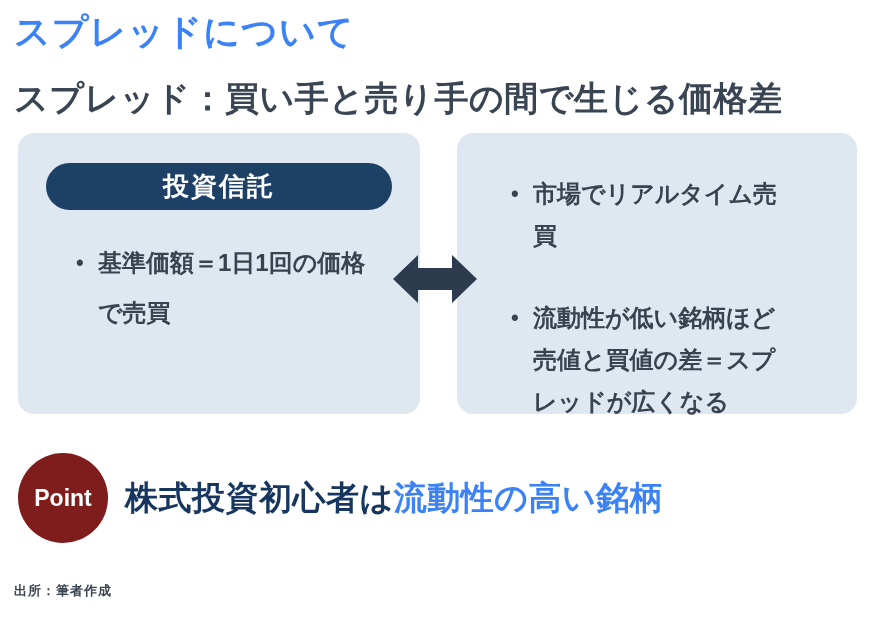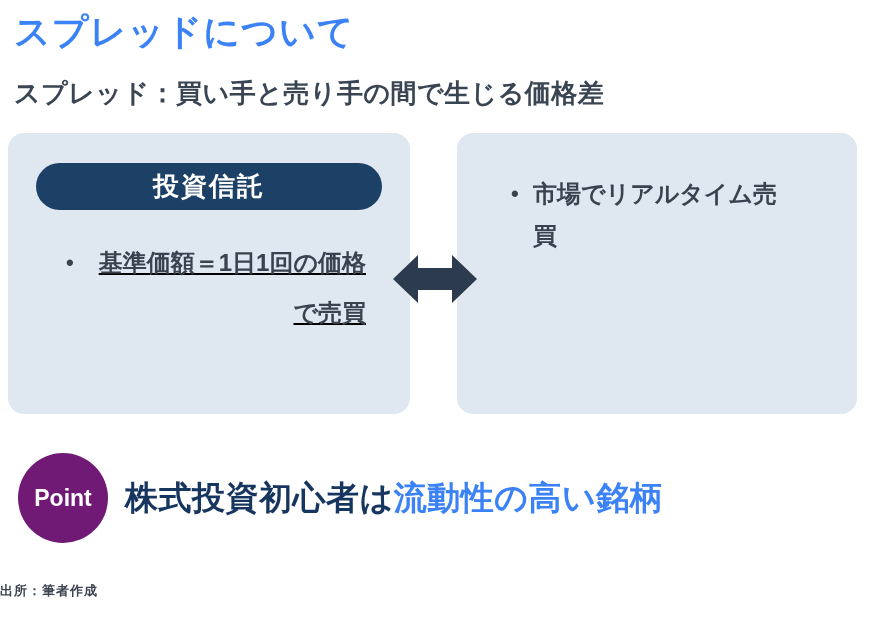--- a/index.html
+++ b/index.html
@@ -11,41 +11,41 @@
   }
   .stage { position: relative; width: 870px; height: 618px; background: #ffffff; }
 
   .title {
     position: absolute; left: 14px; top: 8px;
     font-size: 36px; font-weight: bold; color: #3b82f6;
     letter-spacing: 1px;
   }
   .subtitle {
     position: absolute; left: 14px; top: 76px;
-    font-size: 26px; font-weight: bold; color: #3a4554;
+    font-size: 34px; font-weight: bold; color: #3a4554;
     letter-spacing: 0.5px;
   }
 
   .card {
     position: absolute; top: 133px; height: 281px;
     background: #dfe7f0; border-radius: 16px;
   }
-  .card-left  { left: 8px;  width: 402px; text-align: right; }
+  .card-left  { left: 18px;  width: 402px; }
   .card-right { left: 457px; width: 400px; }
 
   .pill {
     margin: 30px 28px 0 28px; height: 47px;
     background: #1d4166; border-radius: 24px;
     display: flex; align-items: center; justify-content: center;
     color: #ffffff; font-size: 26px; font-weight: bold;
     letter-spacing: 2px;
   }
 
   .bullets { list-style: none; }
-  .card-left  .bullets { margin: 28px 0 0 58px; text-decoration: underline; }
+  .card-left  .bullets { margin: 28px 0 0 58px; }
   .card-right .bullets { margin: 34px 0 0 54px; }
   .bullets li {
     position: relative;
     font-weight: bold; color: #39424f; font-size: 24px;
   }
   .card-left  .bullets li { line-height: 50px; width: 300px; padding-left: 22px; }
   .card-right .bullets li { line-height: 42px; width: 282px; padding-left: 22px; margin-bottom: 3px; margin-top: 40px; }
   .bullets li::before {
     content: "•";
     position: absolute; left: 0; top: 0;
@@ -53,34 +53,34 @@
   }
 
   .arrow-wrap {
     position: absolute; left: 393px; top: 253px;
     width: 84px; height: 52px;
   }
 
   .point-badge {
     position: absolute; left: 18px; top: 453px;
     width: 90px; height: 90px; border-radius: 50%;
-    background: #701a75;
+    background: #7f1d1d;
     display: flex; align-items: center; justify-content: center;
     color: #ffffff; font-size: 23px; font-weight: bold; text-align: right;
   }
   .point-text {
     position: absolute; left: 125px; top: 453px; height: 90px;
     display: flex; align-items: center;
     font-size: 33px; font-weight: bold; color: #17365f;
     letter-spacing: 0.5px; white-space: nowrap; text-align: center;
   }
   .point-text .hl { color: #3b82f6; }
 
   .source {
-    position: absolute; left: 0; top: 582px;
+    position: absolute; left: 14px; top: 582px;
     font-size: 13px; color: #3b4350; font-weight: bold;
     letter-spacing: 1px;
   }
 </style>
 </head>
 <body>
 
 <div class="stage">
 
   <div class="title">スプレッドについて</div>
@@ -90,20 +90,21 @@
   <div class="card card-left">
     <div class="pill">投資信託</div>
     <ul class="bullets">
       <li>基準価額＝1日1回の価格で売買</li>
     </ul>
   </div>
 
   <div class="card card-right">
     <ul class="bullets">
       <li>市場でリアルタイム売買</li>
+      <li>流動性が低い銘柄ほど売値と買値の差＝スプレッドが広くなる</li>
     </ul>
   </div>
 
   <div class="arrow-wrap">
     <svg width="84" height="52" viewBox="0 0 84 52" xmlns="http://www.w3.org/2000/svg">
       <polygon points="0,26 25,2 25,15 59,15 59,2 84,26 59,50 59,37 25,37 25,50" fill="#2d3b4e"></polygon>
     </svg>
   </div>
 
   <div class="point-badge">Point</div>

